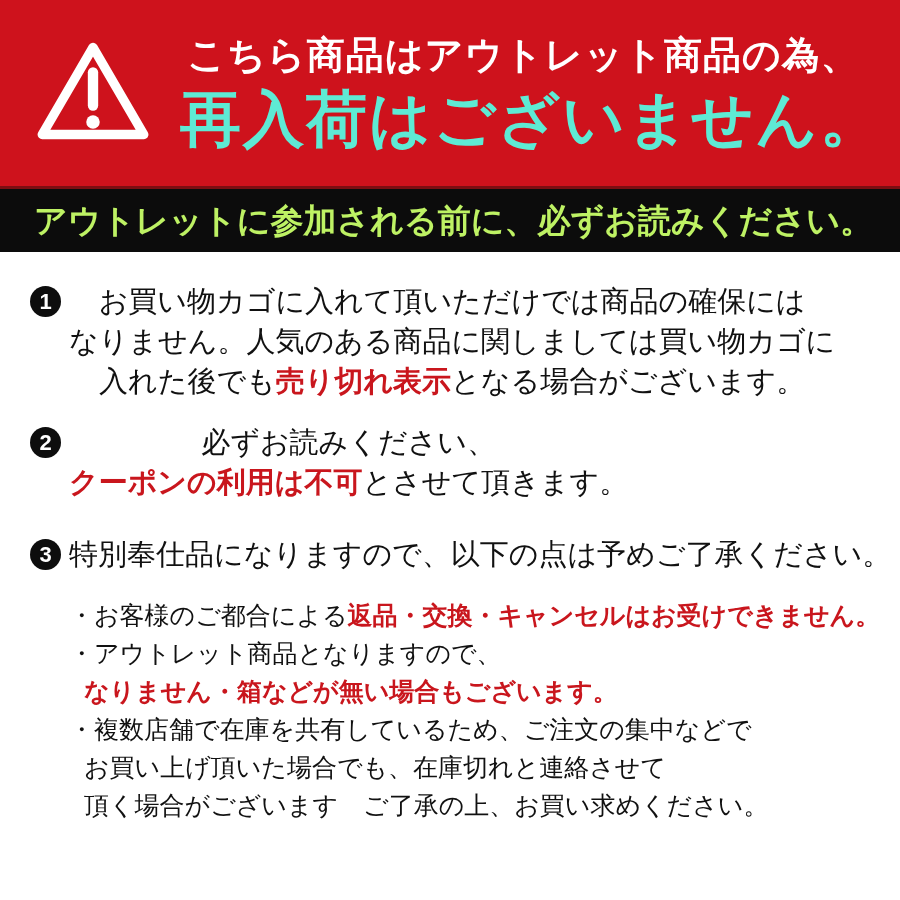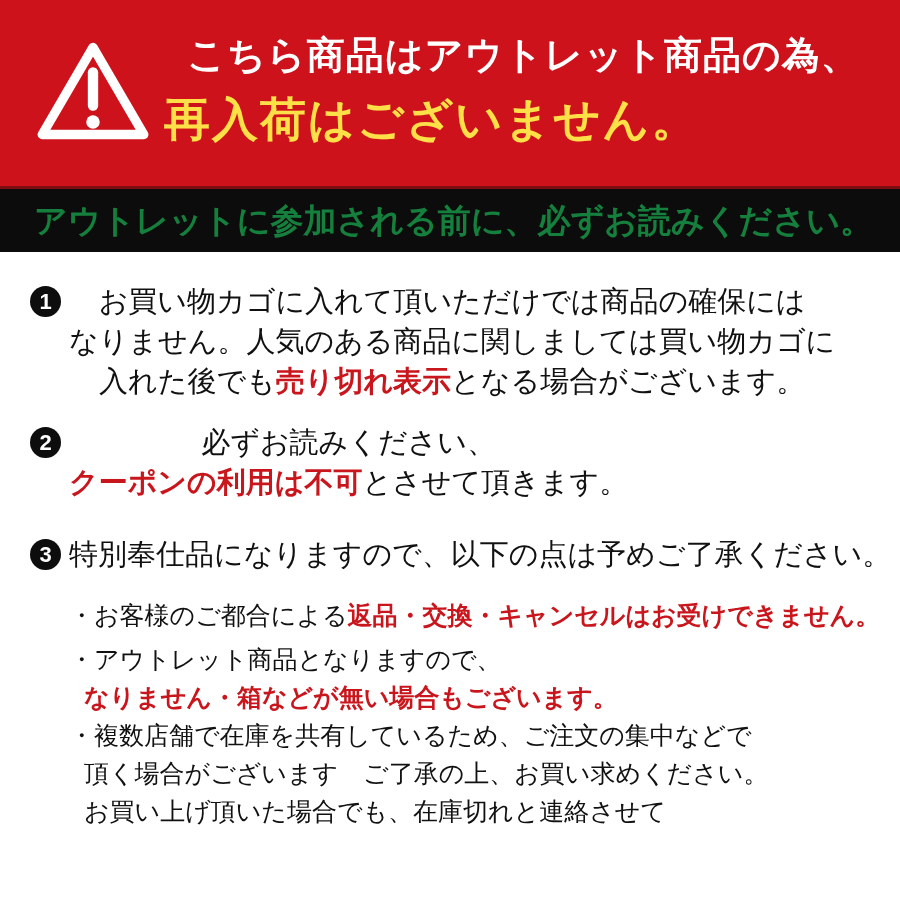--- a/index.html
+++ b/index.html
@@ -25,36 +25,36 @@
     width: 900px; height: 186px;
     background: var(--banner-red);
   }
   .warning-icon { position: absolute; left: 36px; top: 40px; }
   .banner-line1 {
     position: absolute; left: 187px; top: 34px;
     font-size: 38px; font-weight: bold; color: #ffffff;
     letter-spacing: 1px; white-space: nowrap; line-height: 42px;
   }
   .banner-line2 {
-    position: absolute; left: 164px; top: 84px;
-    font-size: 46px; font-weight: bold; color: #fde047;
+    position: absolute; left: 180px; top: 84px;
+    font-size: 61px; font-weight: bold; color: #5eead4;
     letter-spacing: 2px; white-space: nowrap; line-height: 70px;
   }
 
   
   .notice-bar {
     position: absolute; top: 186px; left: 0;
     width: 900px; height: 66px;
     background: var(--bar-black);
     border-top: 3px solid var(--divider-red);
   }
   .notice-bar-text {
     position: absolute; left: 34px; top: 0;
     height: 55px; line-height: 63px;
-    font-size: 33px; font-weight: bold; color: #15803d;
+    font-size: 33px; font-weight: bold; color: #bef264;
     white-space: nowrap; letter-spacing: 0px;
   }
 
   
   .item { position: absolute; left: 30px; display: flex; }
   .item-1 { top: 281px; }
   .item-2 { top: 422px; }
   .item-3 { top: 534px; }
   .num-circle {
     flex: 0 0 auto;
@@ -70,21 +70,21 @@
   }
   .red { color: var(--emphasis-red); font-weight: bold; }
 
   
   .notes {
     position: absolute; left: 69px; top: 596px;
     font-size: 25px; line-height: 38px;
     color: var(--text-black); white-space: nowrap;
   }
   .note-line { }
-  .note-gap { margin-bottom: 6px; }
+  .note-gap { margin-bottom: 0; }
   .note-indent { padding-left: 15px; }
 </style>
 </head>
 <body>
 
 <div class="page">
 
   <div class="top-banner">
     <span class="warning-icon">
       <svg width="114" height="104" viewBox="0 0 110 100" aria-hidden="true">
@@ -123,17 +123,17 @@
     <div class="item-text">
       <div class="line"><span>特別奉仕品になりますので、以下の点は予めご了承ください。</span></div>
     </div>
   </div>
 
   <div class="notes">
     <div class="note-line note-gap"><span>・お客様のご都合による</span><span class="red">返品・交換・キャンセルはお受けできません。</span></div>
     <div class="note-line"><span>・アウトレット商品となりますので、</span></div>
     <div class="note-line note-indent"><span class="red">なりません・箱などが無い場合もございます。</span></div>
     <div class="note-line"><span>・複数店舗で在庫を共有しているため、ご注文の集中などで</span></div>
+    <div class="note-line note-indent"><span>お買い上げ頂いた場合でも、在庫切れと連絡させて</span></div>
     <div class="note-line note-indent"><span>頂く場合がございます　ご了承の上、お買い求めください。</span></div>
-    <div class="note-line note-indent"><span>お買い上げ頂いた場合でも、在庫切れと連絡させて</span></div>
   </div>
 
 </div>
 
 </body></html>

